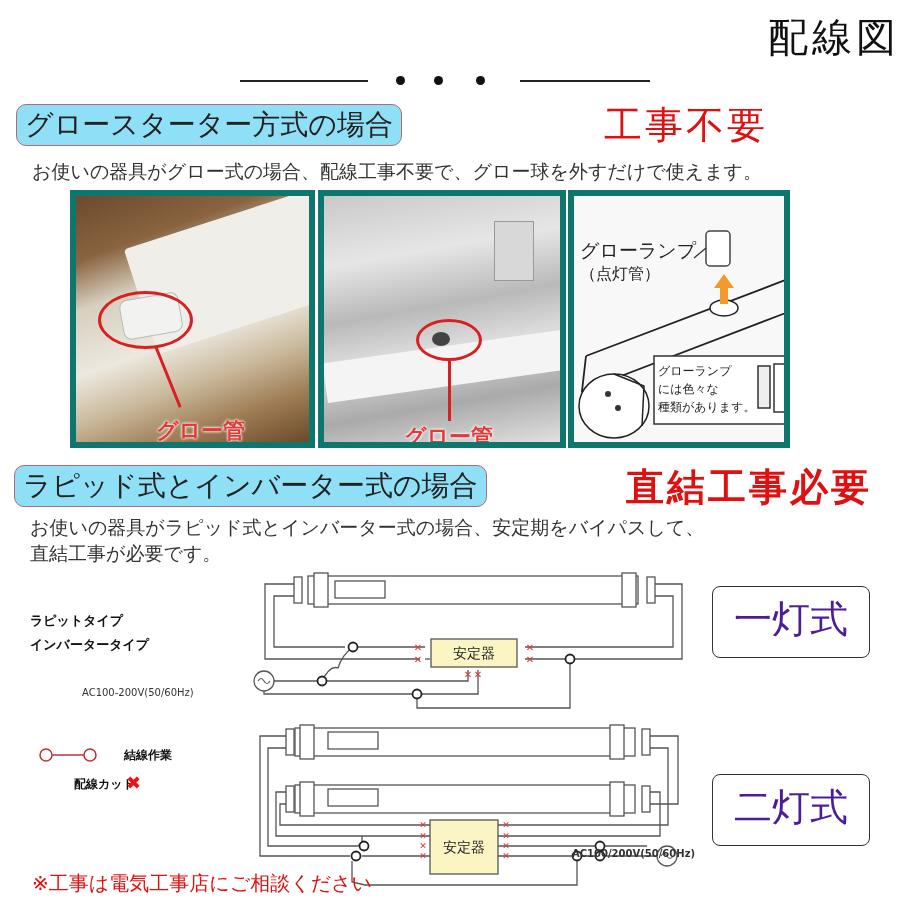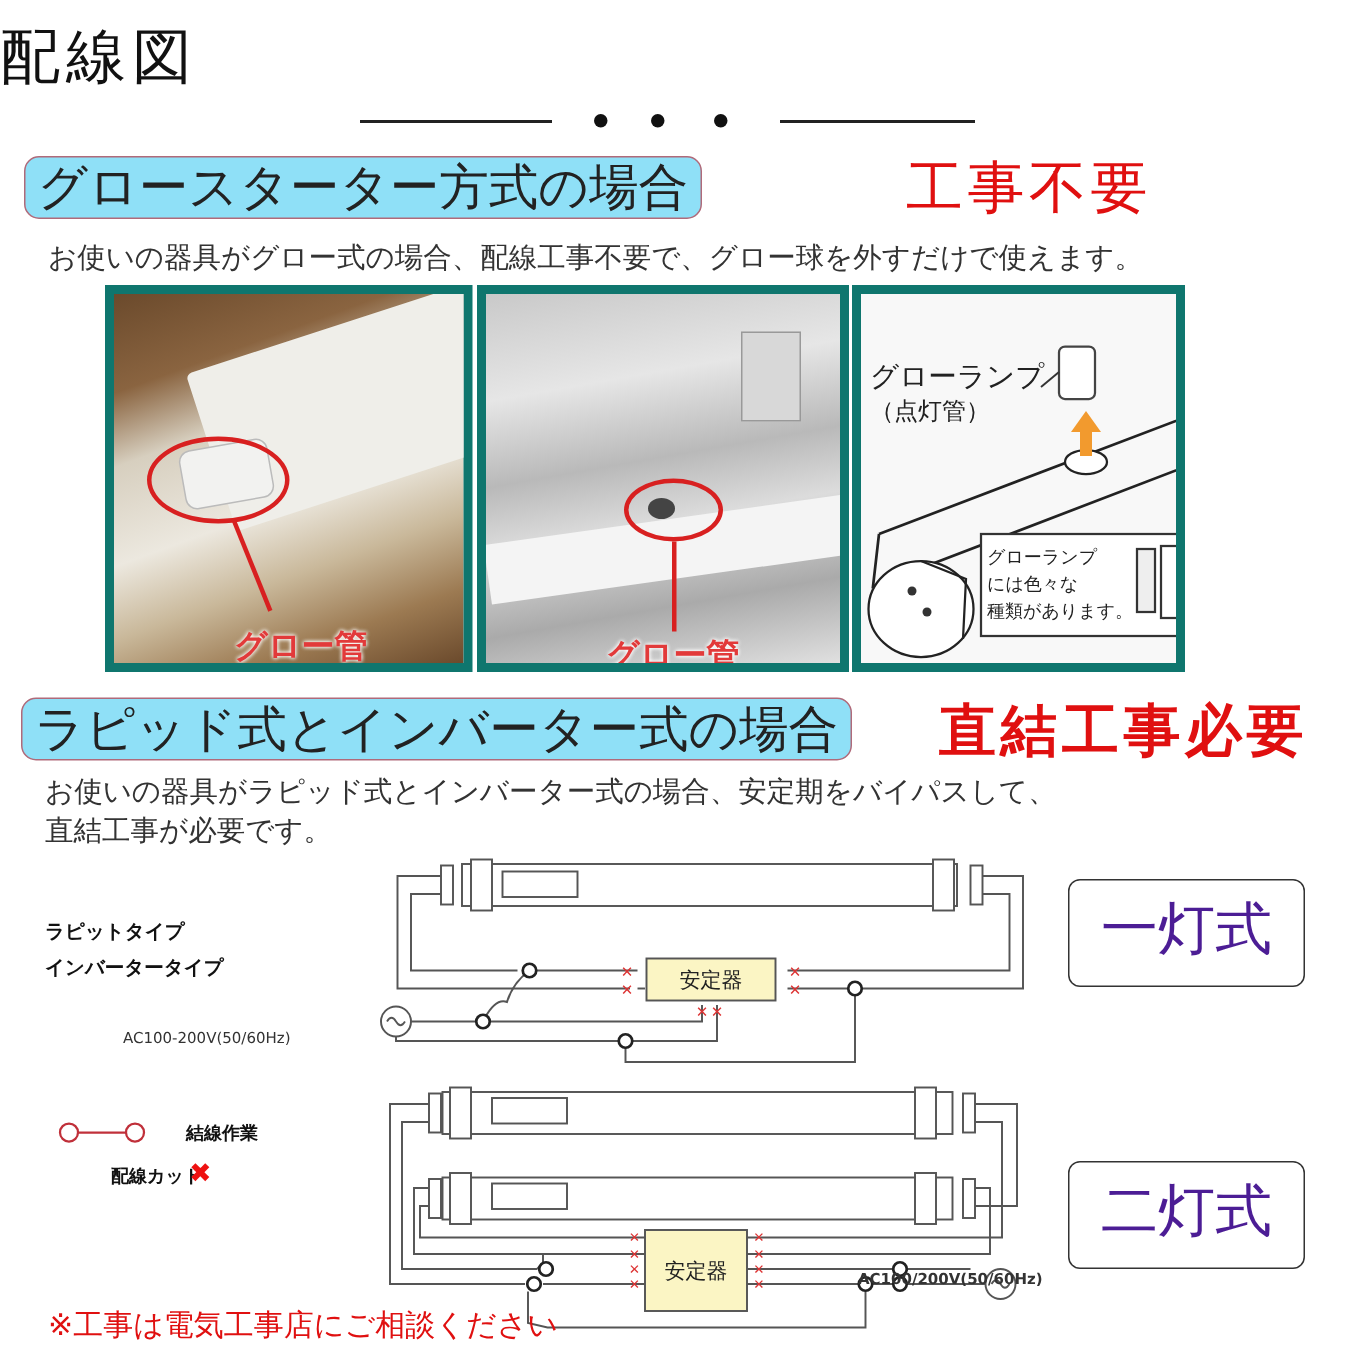--- a/index.html
+++ b/index.html
@@ -2,26 +2,26 @@
 <html><head>
 <meta charset="utf-8">
 <style>
   * { box-sizing: border-box; margin: 0; padding: 0; }
   html, body { width: 900px; height: 900px; background: #ffffff; overflow: hidden; }
   body { position: relative; font-family: "DejaVu Sans", sans-serif; color: #222; }
 
   .abs { position: absolute; }
 
   
-  .page-title { left: 0; top: 10px; width: 900px; text-align: left; font-size: 40px; color: #111; letter-spacing: 4px; }
+  .page-title { left: 0; top: 10px; width: 900px; text-align: right; font-size: 40px; color: #111; letter-spacing: 4px; }
   .title-rule { top: 80px; height: 2px; background: #222; }
   .title-dot { top: 76px; width: 9px; height: 9px; border-radius: 50%; background: #111; }
 
   
-  .section-pill { background: #8fe0f7; border: 1.5px solid #b06a7a; border-radius: 10px; color: #222; font-size: 33px; line-height: 40px; padding: 0 8px; white-space: nowrap; }
+  .section-pill { background: #8fe0f7; border: 1.5px solid #b06a7a; border-radius: 10px; color: #222; font-size: 28px; line-height: 40px; padding: 0 8px; white-space: nowrap; }
   .req-label { color: #e01010; font-size: 38px; white-space: nowrap; letter-spacing: 3px; }
   .desc { font-size: 19px; color: #333; white-space: nowrap; }
 
   
   .photo { border: 6px solid #0f766e; overflow: hidden; }
   .photo-1 { background: linear-gradient(160deg, #6b4a2c 0%, #8a6440 20%, #d7cfbf 35%, #ece8df 55%, #c9b89a 70%, #9c7a52 85%, #6b4a2c 100%); }
   .photo-2 { background: linear-gradient(170deg, #c9c9c9 0%, #e6e6e6 25%, #b9b9b9 45%, #dcdcdc 60%, #aaaaaa 80%, #e0e0e0 100%); }
   .photo-3 { background: #f8f8f8; }
   .photo-caption { color: #e23a3a; font-size: 22px; font-weight: bold; white-space: nowrap; text-shadow: 0 0 3px #fff, 0 0 3px #fff; }
   .red-ring { border: 3px solid #d82020; border-radius: 50%; }

